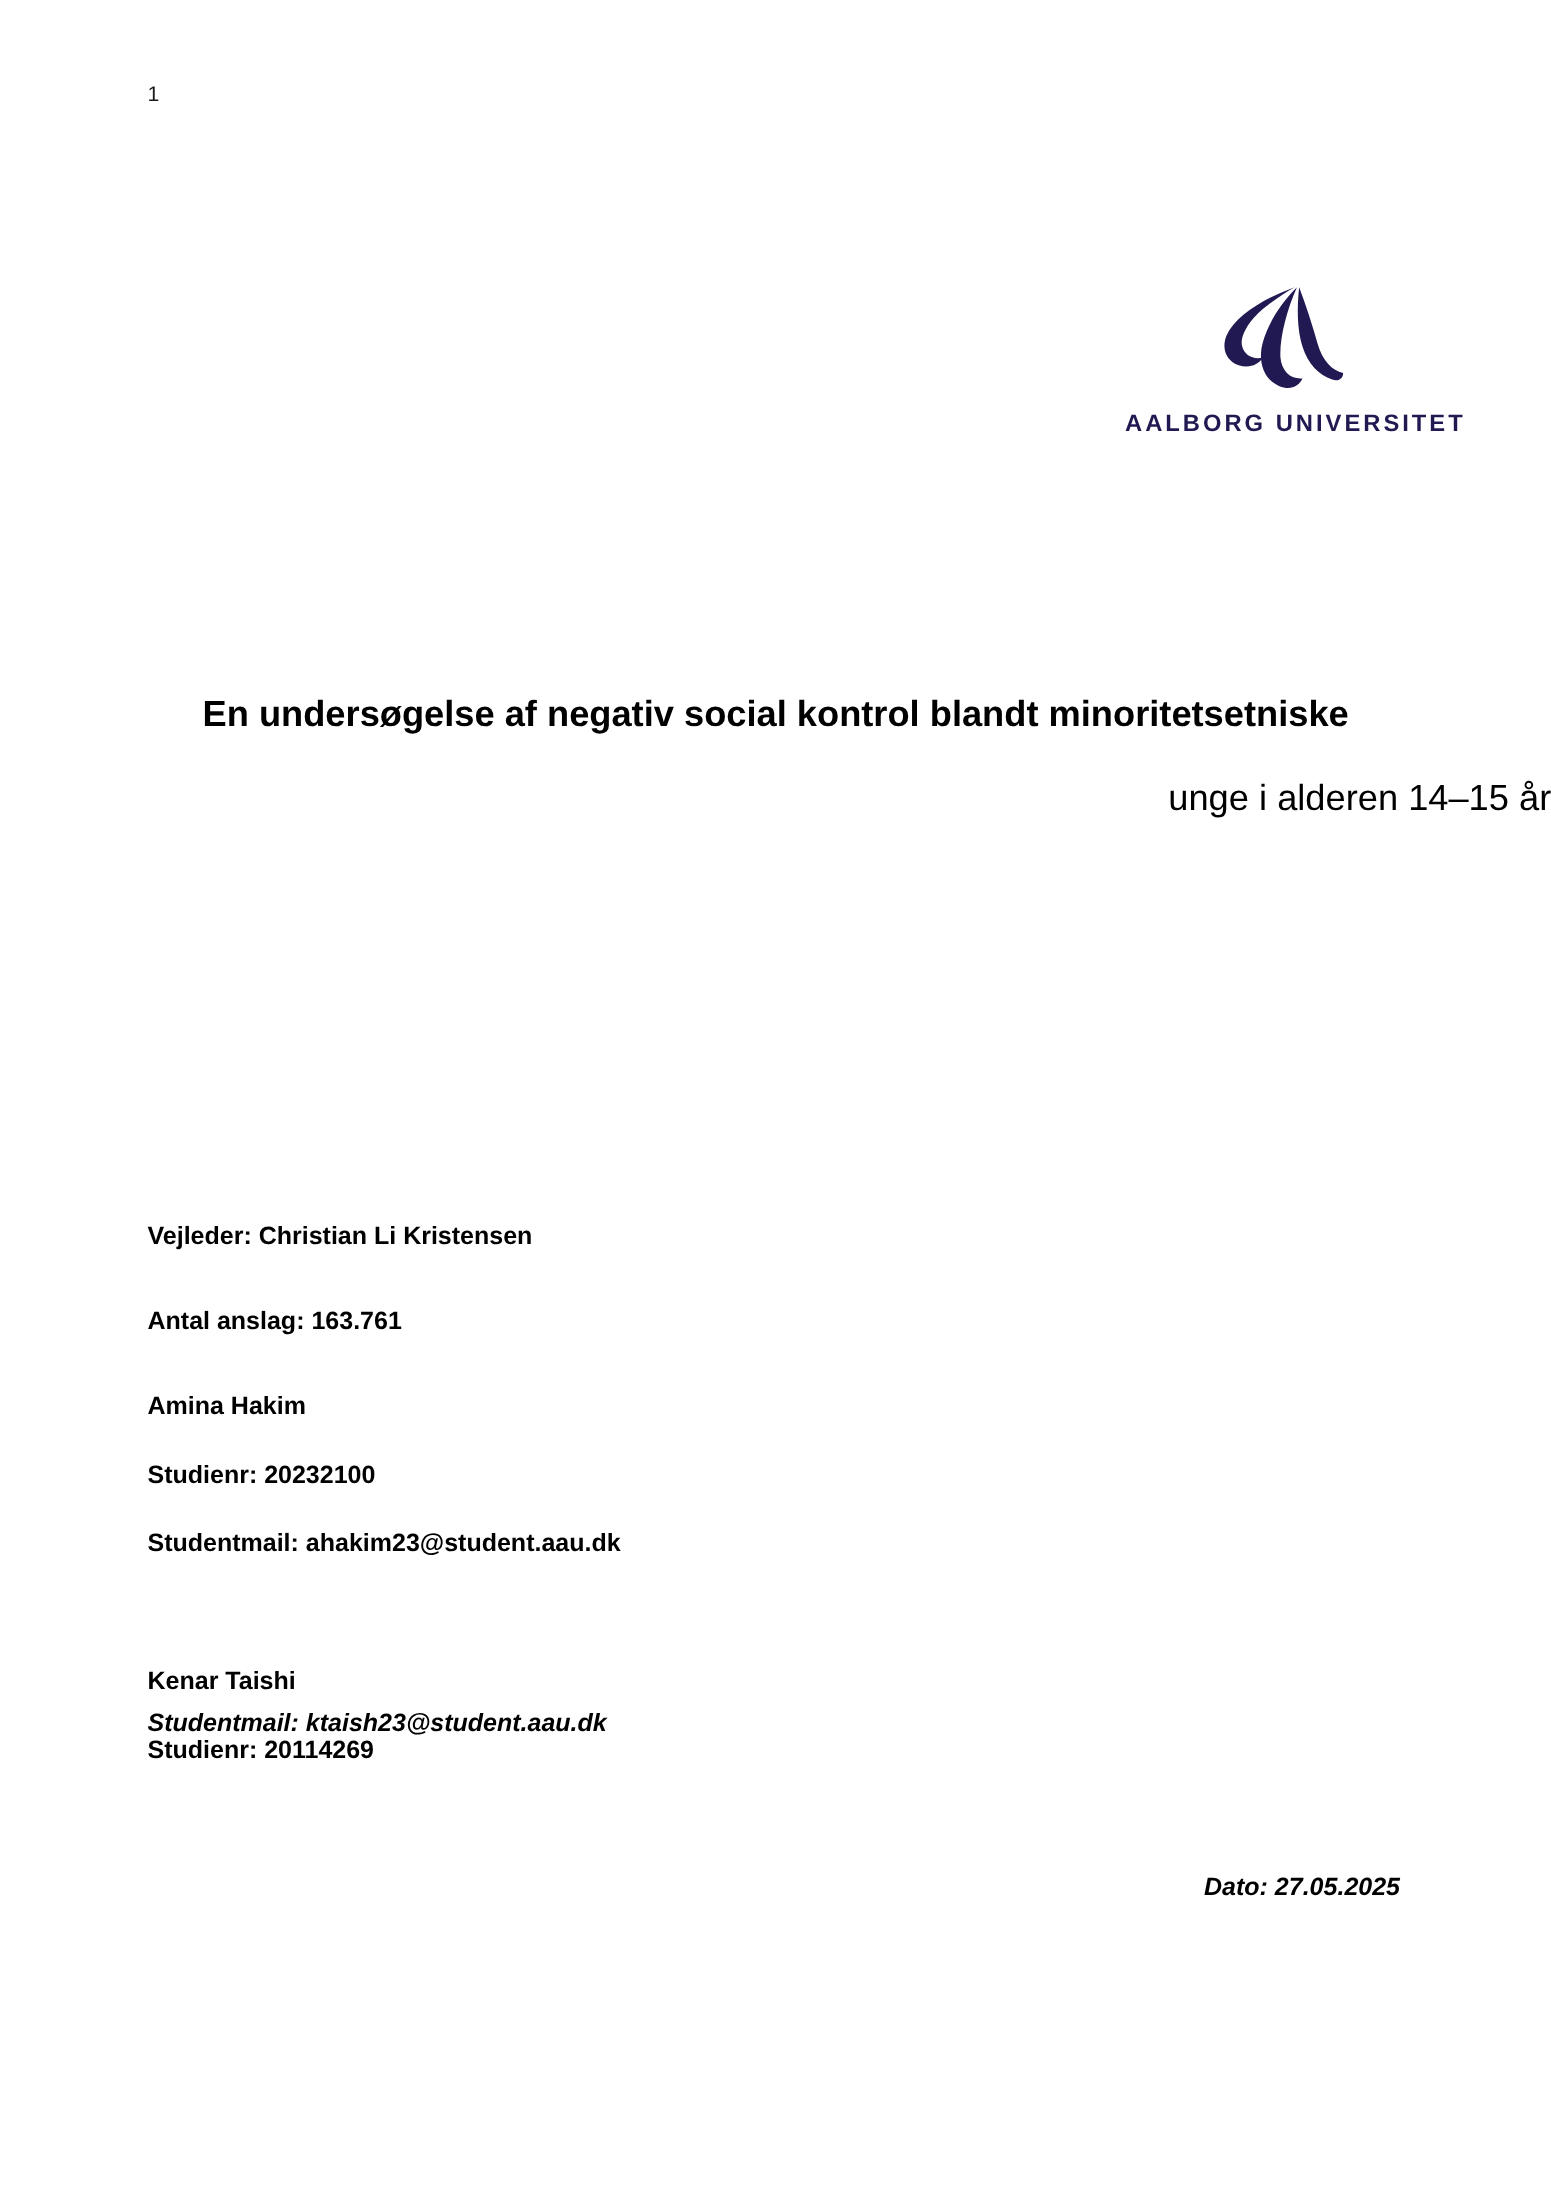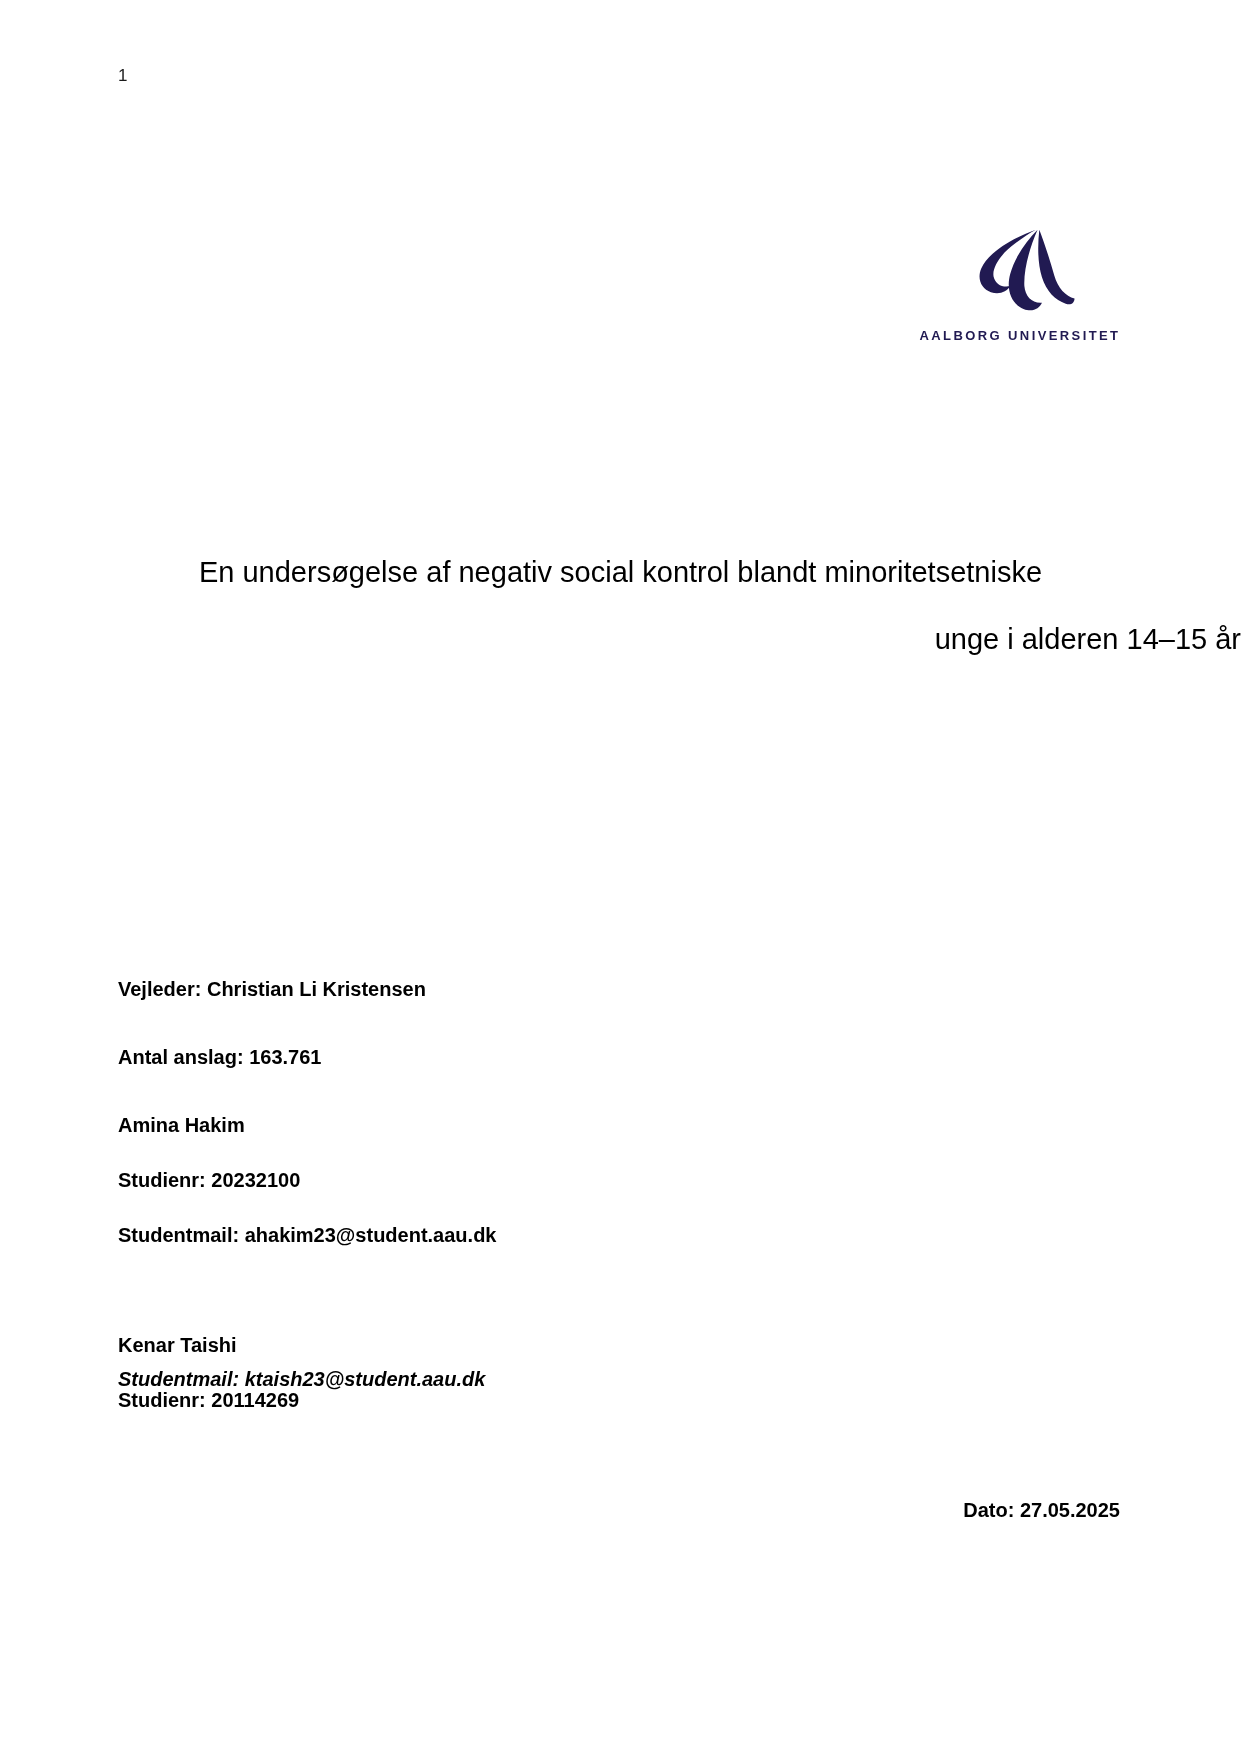--- a/index.html
+++ b/index.html
@@ -33,21 +33,21 @@
     text-align: center;
   }
   .logo-swirl {
     display: inline-block;
     width: 116px;
     height: 88px;
     margin-left: 14px;
   }
   .logo-wordmark {
     margin-top: 8px;
-    font-size: 13px;
+    font-size: 19px;
     font-weight: 700;
     letter-spacing: 2.4px;
     color: #211A52;
     white-space: nowrap;
   }
   .program-title {
     position: absolute;
     left: 0;
     top: 487px;
     width: 1241px;
@@ -56,21 +56,21 @@
     font-weight: 400;
     color: #1b1b1b;
   }
   .thesis-title-line1 {
     position: absolute;
     left: 0;
     top: 556px;
     width: 1241px;
     text-align: center;
     font-size: 29px;
-    font-weight: 400;
+    font-weight: 700;
     color: #000000;
   }
   .thesis-title-line2 {
     position: absolute;
     left: 0;
     top: 623px;
     width: 1241px;
     text-align: right;
     font-size: 29px;
     font-weight: 400;
@@ -93,20 +93,21 @@
   .author2-studienr{ top: 1389px; }
   .author2-mail    { top: 1368px; font-style: italic; }
   .date-line {
     position: absolute;
     right: 121px;
     top: 1499px;
     font-size: 20px;
     font-weight: 700;
     color: #000000;
     white-space: nowrap;
+    font-style: italic;
   }
 </style>
 </head>
 <body>
 
 <div class="page">
 
   <div class="page-number">1</div>
 
   <div class="logo-block">

